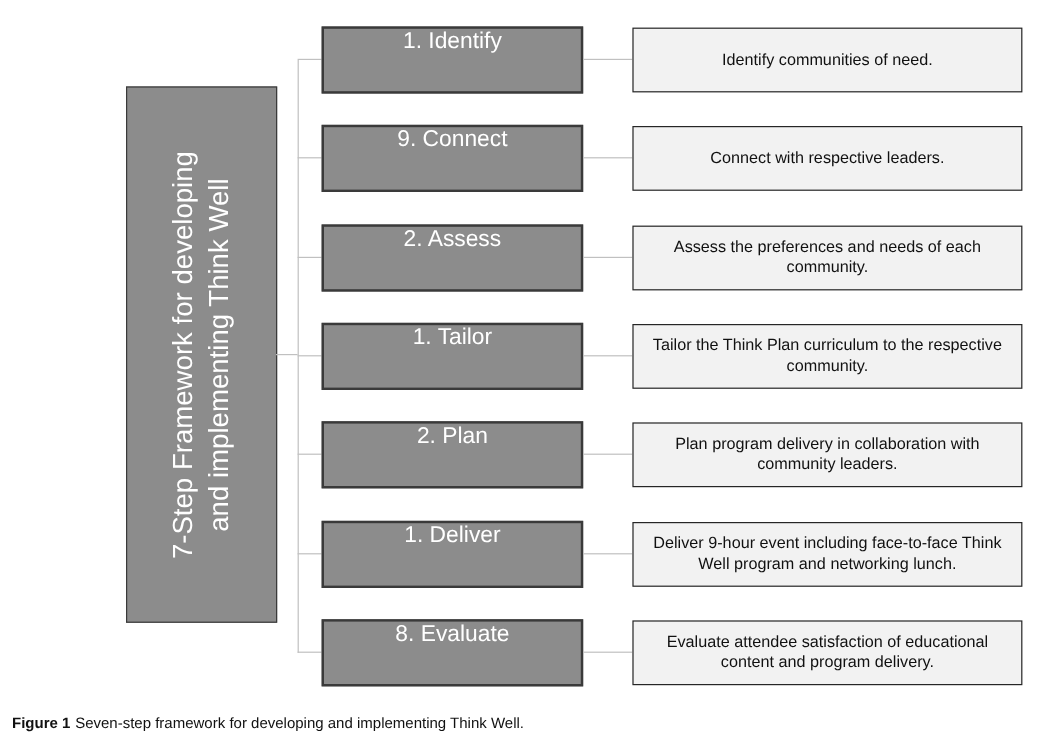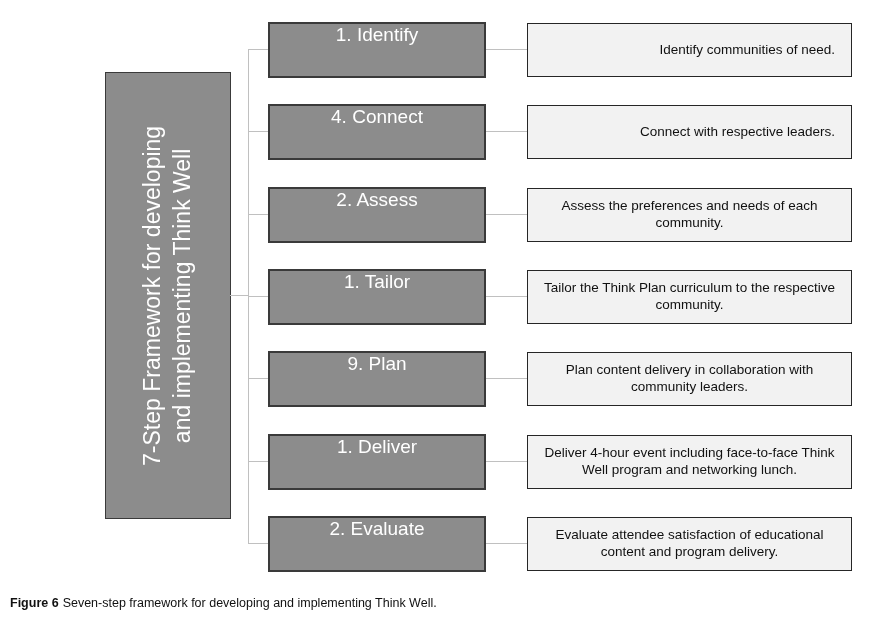--- a/index.html
+++ b/index.html
@@ -80,21 +80,21 @@
     position: absolute;
     left: 527px;
     width: 325px;
     height: 54px;
     top: calc(var(--cy) - 27px);
     background: var(--desc-fill, #f2f2f2);
     border: 1px solid var(--desc-border, #262626);
     box-sizing: border-box;
     display: flex;
     align-items: center;
-    justify-content: flex-end;
+    justify-content: center;
     text-align: center;
     color: #111111;
     font-size: 13.5px;
     line-height: 1.25;
     padding: 15px 16px;
   }
 
   
   .caption {
     position: absolute;
@@ -130,21 +130,21 @@
     </div>
     <div class="hline stub-right"></div>
     <div class="desc-box">
       <span>Identify communities of need.</span>
     </div>
   </div>
 
   <div class="row" style="--cy:132px">
     <div class="hline stub-left"></div>
     <div class="step-box">
-      <span>4. Connect</span>
+      <span>9. Connect</span>
     </div>
     <div class="hline stub-right"></div>
     <div class="desc-box">
       <span>Connect with respective leaders.</span>
     </div>
   </div>
 
   <div class="row" style="--cy:215px">
     <div class="hline stub-left"></div>
     <div class="step-box">
@@ -163,48 +163,48 @@
     </div>
     <div class="hline stub-right"></div>
     <div class="desc-box">
       <span>Tailor the Think Plan curriculum to the respective community.</span>
     </div>
   </div>
 
   <div class="row" style="--cy:379px">
     <div class="hline stub-left"></div>
     <div class="step-box">
-      <span>9. Plan</span>
-    </div>
-    <div class="hline stub-right"></div>
-    <div class="desc-box">
-      <span>Plan content delivery in collaboration with community leaders.</span>
+      <span>2. Plan</span>
+    </div>
+    <div class="hline stub-right"></div>
+    <div class="desc-box">
+      <span>Plan program delivery in collaboration with community leaders.</span>
     </div>
   </div>
 
   <div class="row" style="--cy:462px">
     <div class="hline stub-left"></div>
     <div class="step-box">
       <span>1. Deliver</span>
     </div>
     <div class="hline stub-right"></div>
     <div class="desc-box">
-      <span>Deliver 4-hour event including face-to-face Think Well program and networking lunch.</span>
+      <span>Deliver 9-hour event including face-to-face Think Well program and networking lunch.</span>
     </div>
   </div>
 
   <div class="row" style="--cy:544px">
     <div class="hline stub-left"></div>
     <div class="step-box">
-      <span>2. Evaluate</span>
+      <span>8. Evaluate</span>
     </div>
     <div class="hline stub-right"></div>
     <div class="desc-box">
       <span>Evaluate attendee satisfaction of educational content and program delivery.</span>
     </div>
   </div>
 
   
   <div class="caption">
-    <span class="fig-label">Figure 6</span><span>Seven-step framework for developing and implementing Think Well.</span>
+    <span class="fig-label">Figure 1</span><span>Seven-step framework for developing and implementing Think Well.</span>
   </div>
 
 </div>
 
 </body></html>

